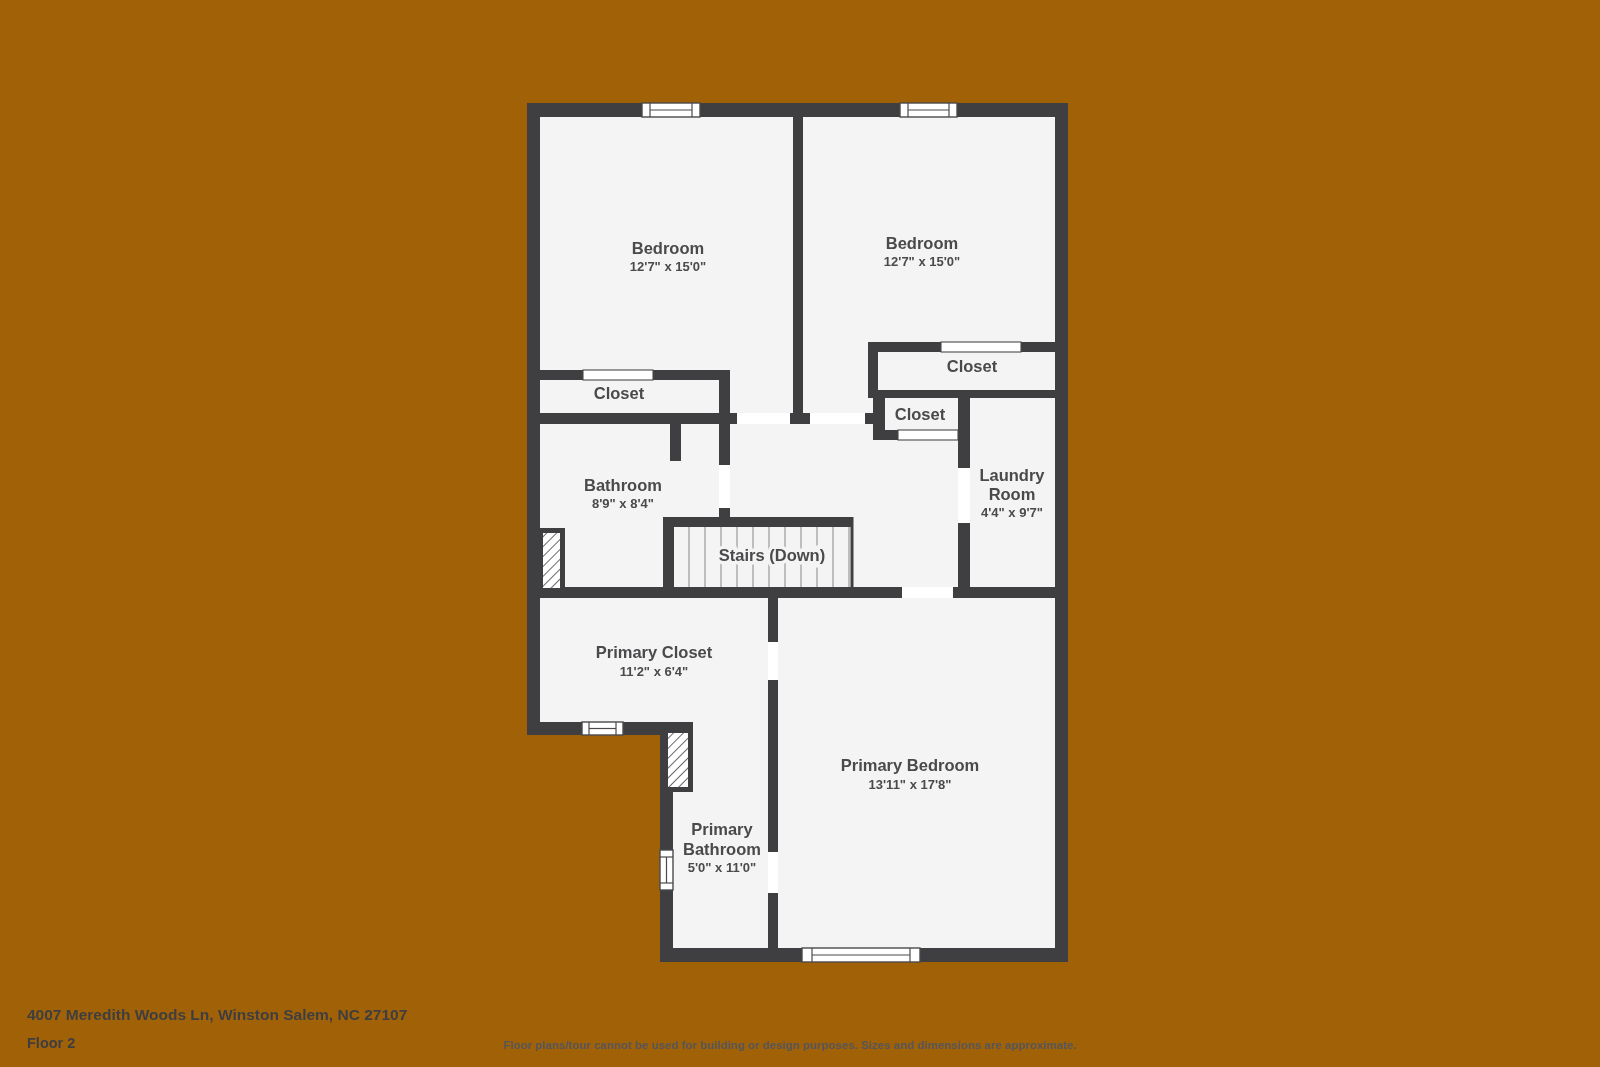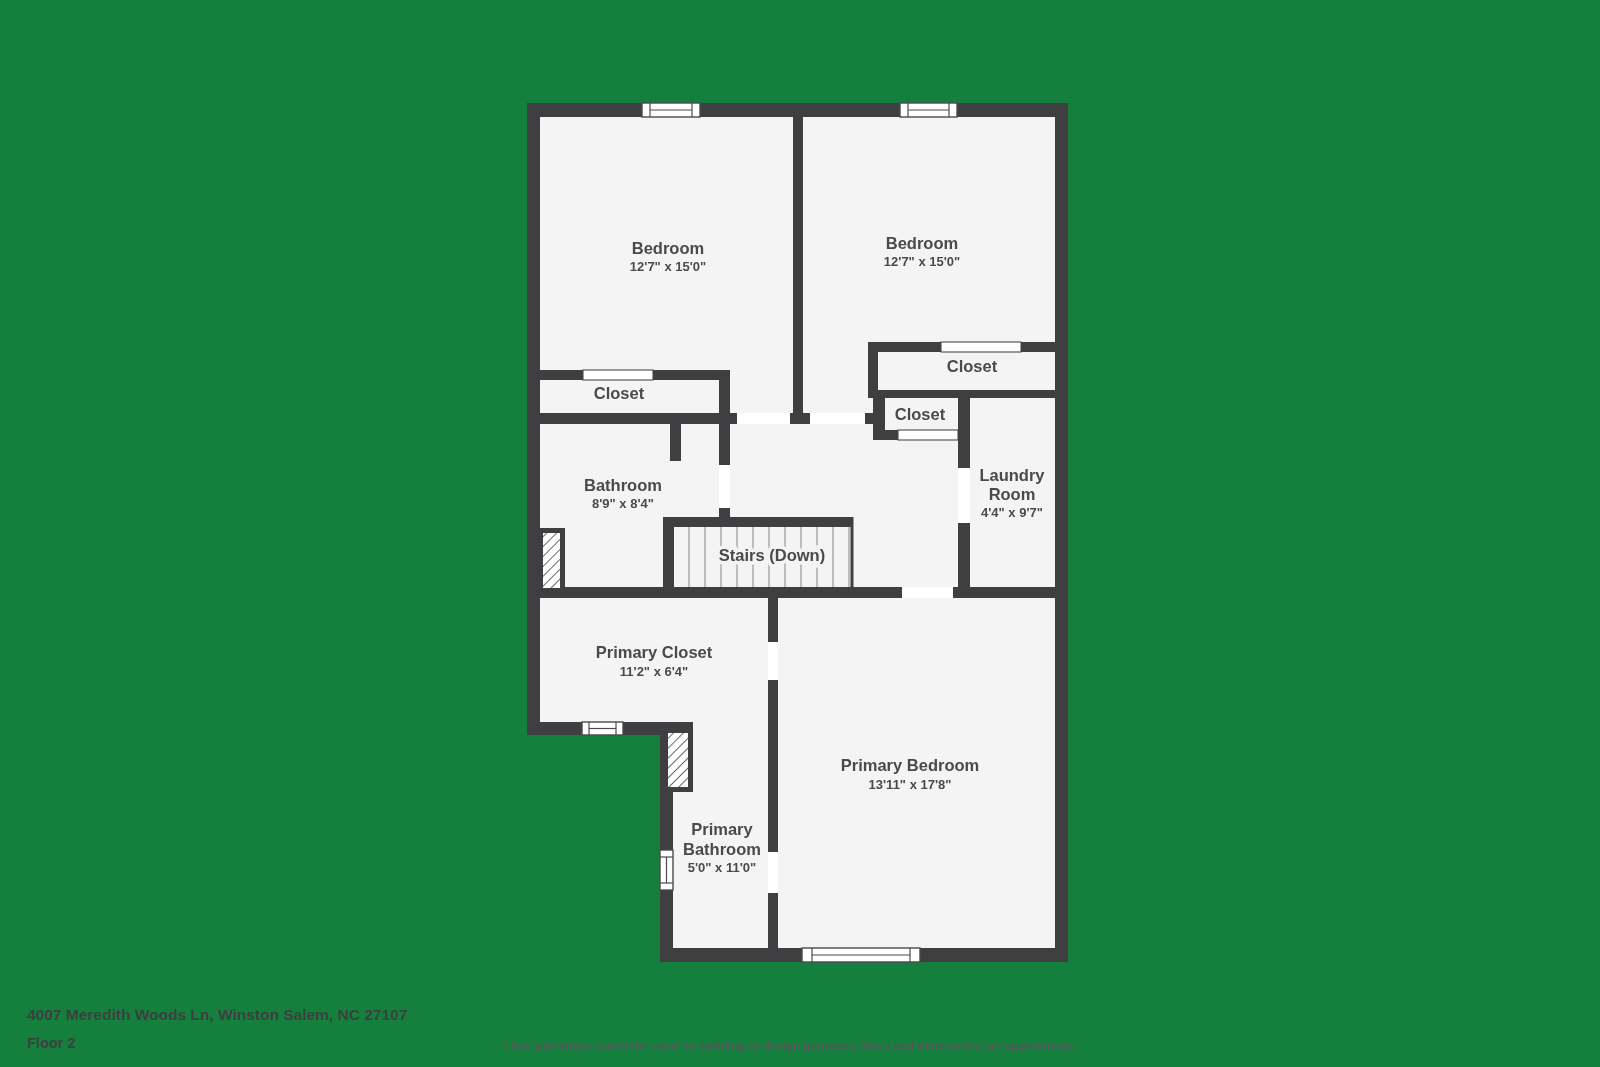--- a/index.html
+++ b/index.html
@@ -1,16 +1,16 @@
 <!DOCTYPE html>
 <html style="--wall: #3f3f41; --floor: #f5f4f4; --label: #4a4a4c; --tread: #ababab;"><head>
 <meta charset="utf-8">
 <style>
   html,body{margin:0;padding:0;background:#fff;}
-  .canvas{position:relative;width:1600px;height:1067px;background:#15803d;overflow:hidden;}
+  .canvas{position:relative;width:1600px;height:1067px;background:#a16207;overflow:hidden;}
   svg{display:block;}
   .wall{fill:var(--wall,#3f3f41);}
   .floor{fill:var(--floor,#f5f4f4);}
   .gap{fill:#ffffff;}
   .win{fill:#ffffff;stroke:var(--label,#4a4a4c);stroke-width:1.4;}
   .open{fill:#ffffff;stroke:var(--label,#4a4a4c);stroke-width:1.1;}
   .winline{stroke:var(--label,#4a4a4c);stroke-width:1.2;fill:none;}
   .tread{stroke:var(--tread,#ababab);stroke-width:1.5;}
   .hatchbox{fill:var(--wall,#3f3f41);}
   .hatchfill{fill:url(#hatch);}

